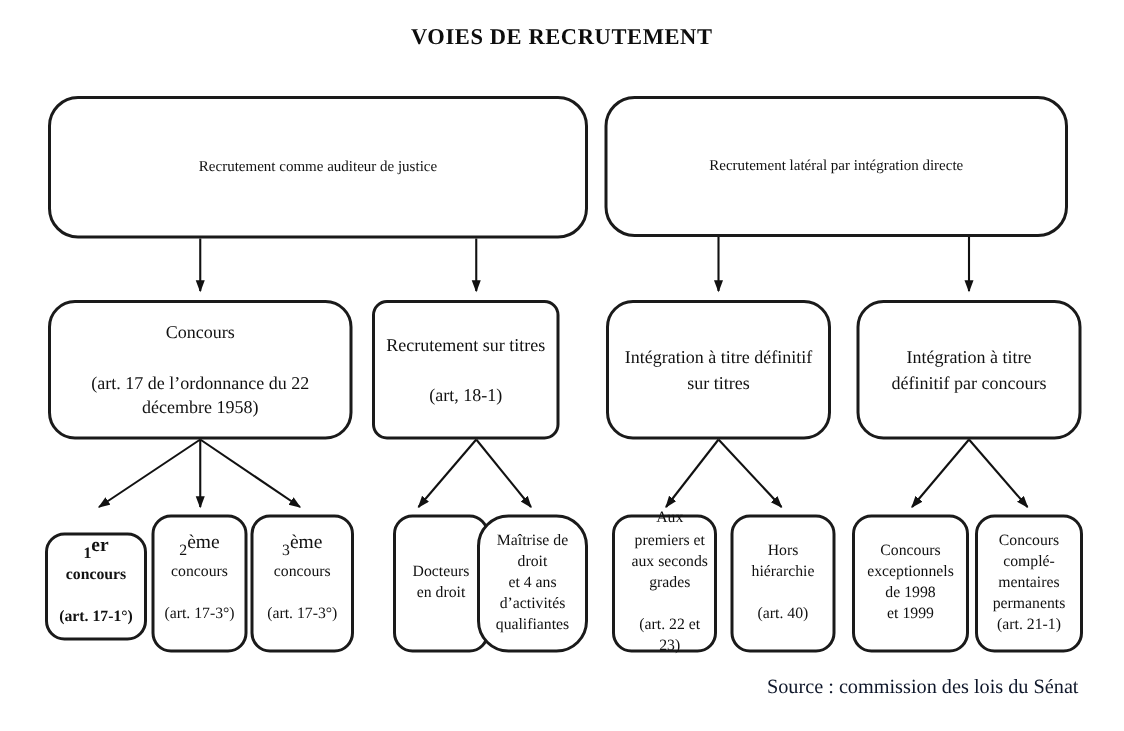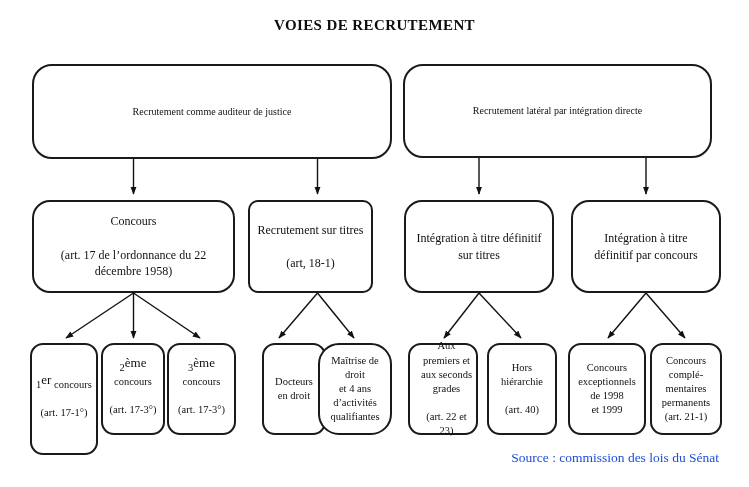--- a/index.html
+++ b/index.html
@@ -44,21 +44,21 @@
   .lvl1 { border-radius: 20px; font-size: 10px; padding: 4px 12px; }
   .lvl2 { border-radius: 18px; font-size: 12px;   padding: 4px 7px; }
   .lvl3 { border-radius: 13px; font-size: 10.5px; padding: 3px 4px; line-height: 1.35; }
   .lvl3 sup { font-size: 13px; line-height: 0; }
   .lvl3 .art { margin-top: 13px; }
   .source {
     position: absolute;
     top: 450px;
     right: 30px;
     font-size: 13.5px;
-    color: #1d4ed8;
+    color: #0f172a;
   }
 </style>
 </head>
 <body>
 
 <div class="canvas">
 
   <div class="title">VOIES DE RECRUTEMENT</div>
 
   <svg class="connector-layer" width="749" height="487" viewBox="0 0 749 487" xmlns="http://www.w3.org/2000/svg">
@@ -108,21 +108,21 @@
   </div>
   <div class="node lvl2" style="left:404px; top:200px; width:150px; height:93px;">
     <div class="txt">Intégration à titre définitif
 sur titres</div>
   </div>
   <div class="node lvl2" style="left:571px; top:200px; width:150px; height:93px;">
     <div class="txt">Intégration à titre
 définitif par concours</div>
   </div>
 
-  <div class="node lvl3" style="left:30px; top:343px; width:68px; height:112px;">
+  <div class="node lvl3" style="left:30px; top:355px; width:68px; height:72px;font-weight:bold;">
     <div class="txt"><span>1</span><sup>er</sup><span> concours</span><div class="art">(art. 17-1°)</div></div>
   </div>
   <div class="node lvl3" style="left:101px; top:343px; width:64px; height:92px;">
     <div class="txt"><span>2</span><sup>ème</sup><span> concours</span><div class="art">(art. 17-3°)</div></div>
   </div>
   <div class="node lvl3" style="left:167px; top:343px; width:69px; height:92px;">
     <div class="txt"><span>3</span><sup>ème</sup><span> concours</span><div class="art">(art. 17-3°)</div></div>
   </div>
   <div class="node lvl3" style="left:246px; top:343px; width:64px; height:92px;margin-left:16px;">
     <div class="txt">Docteurs

